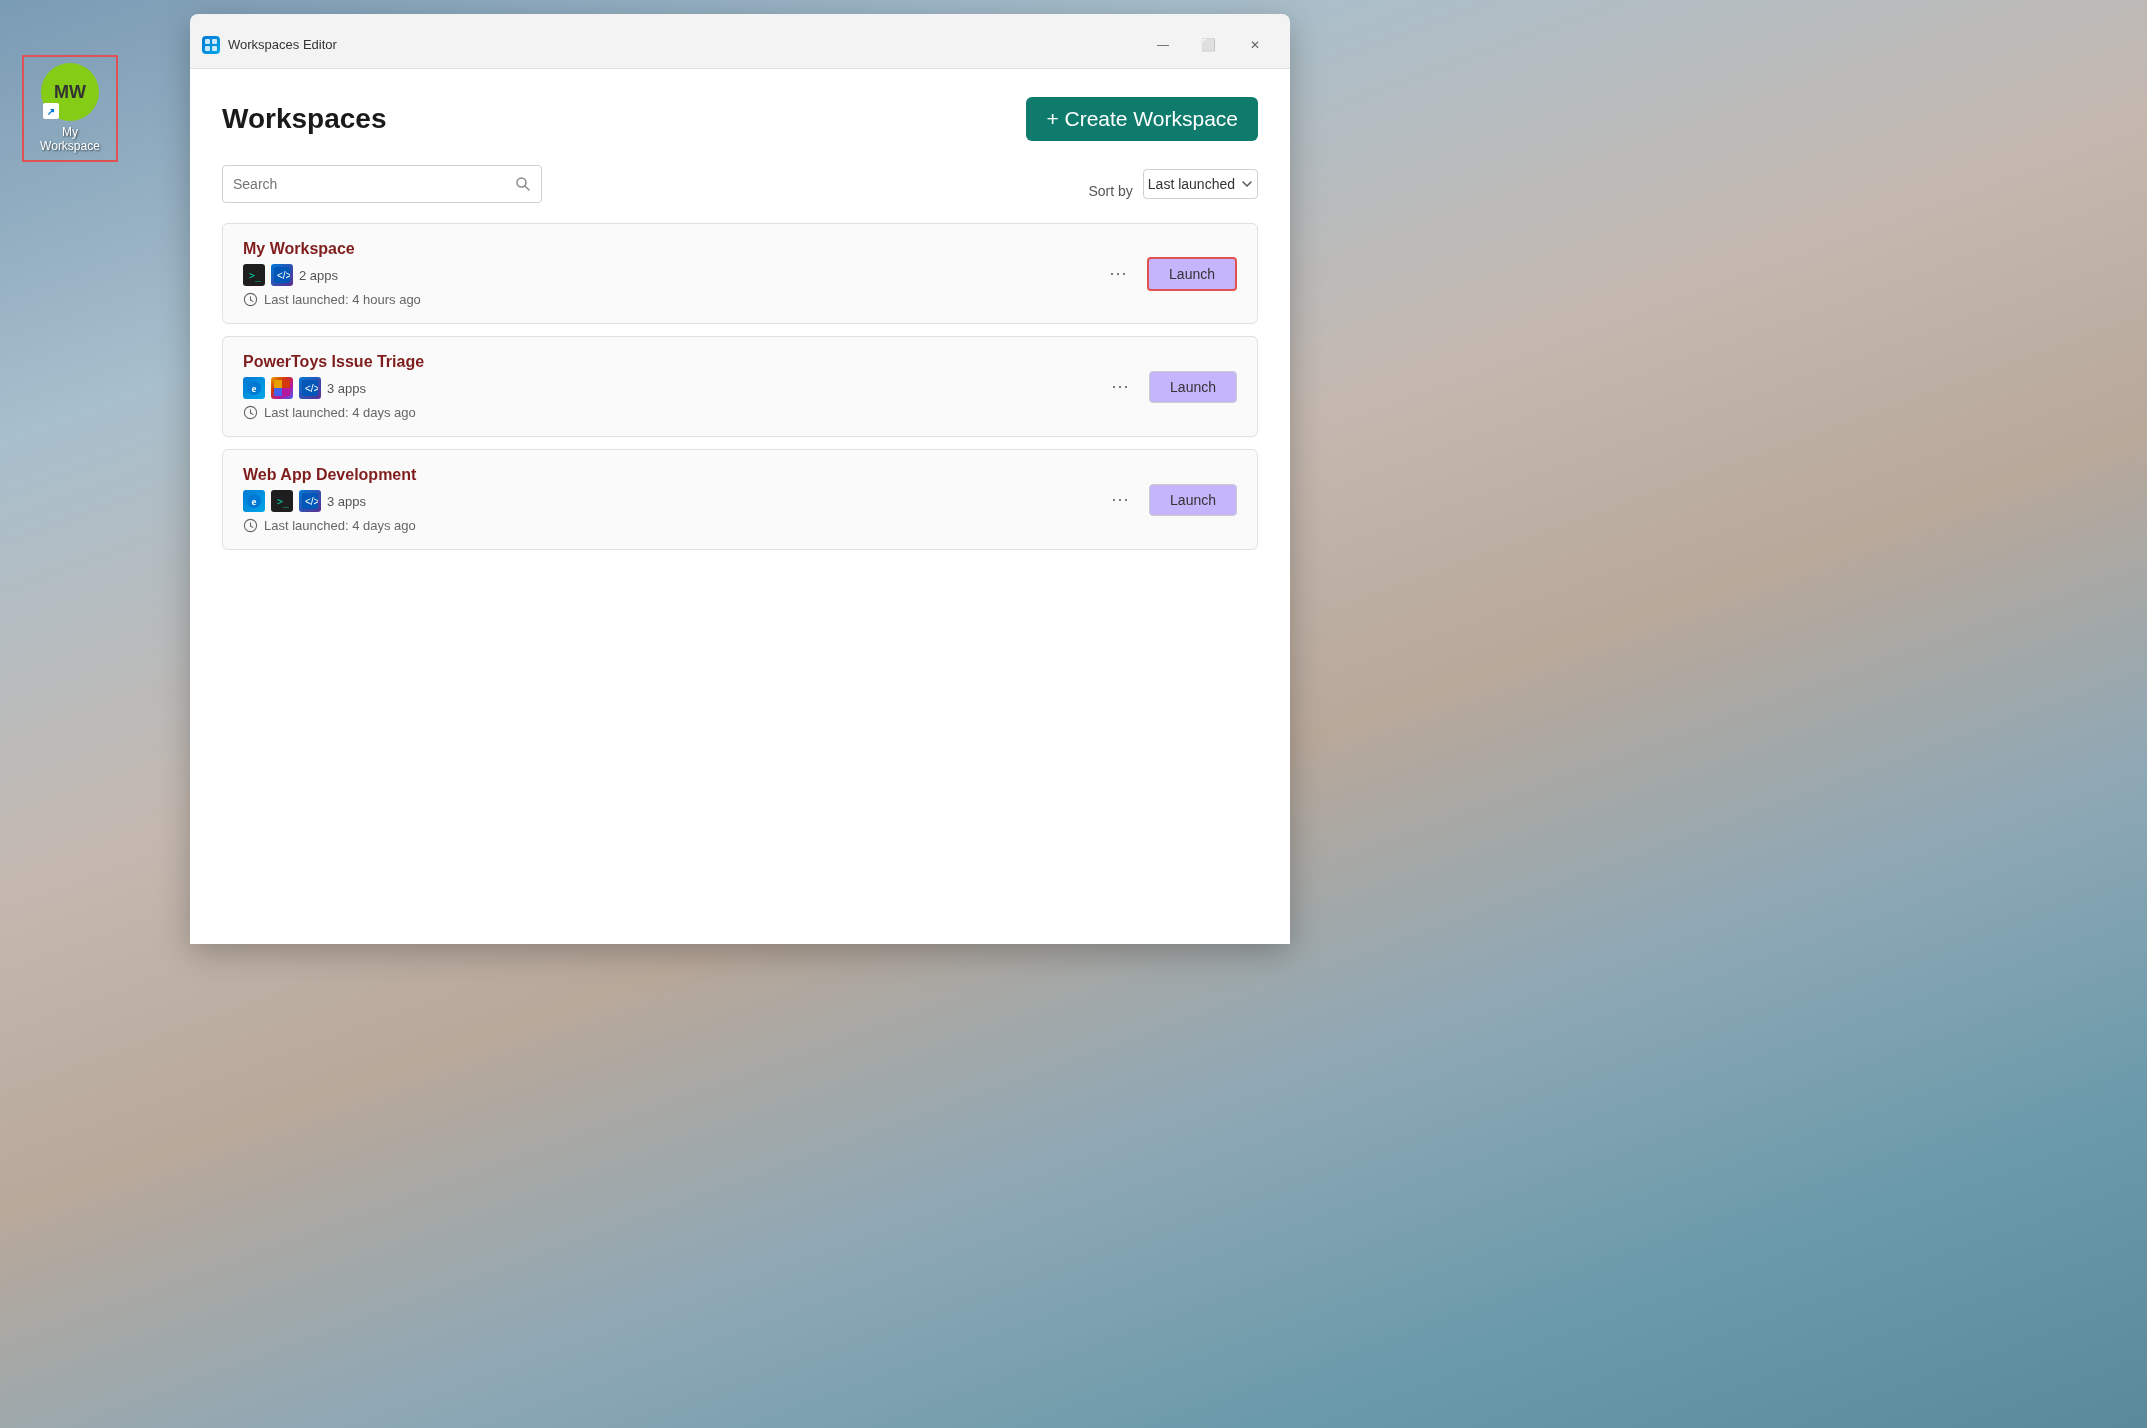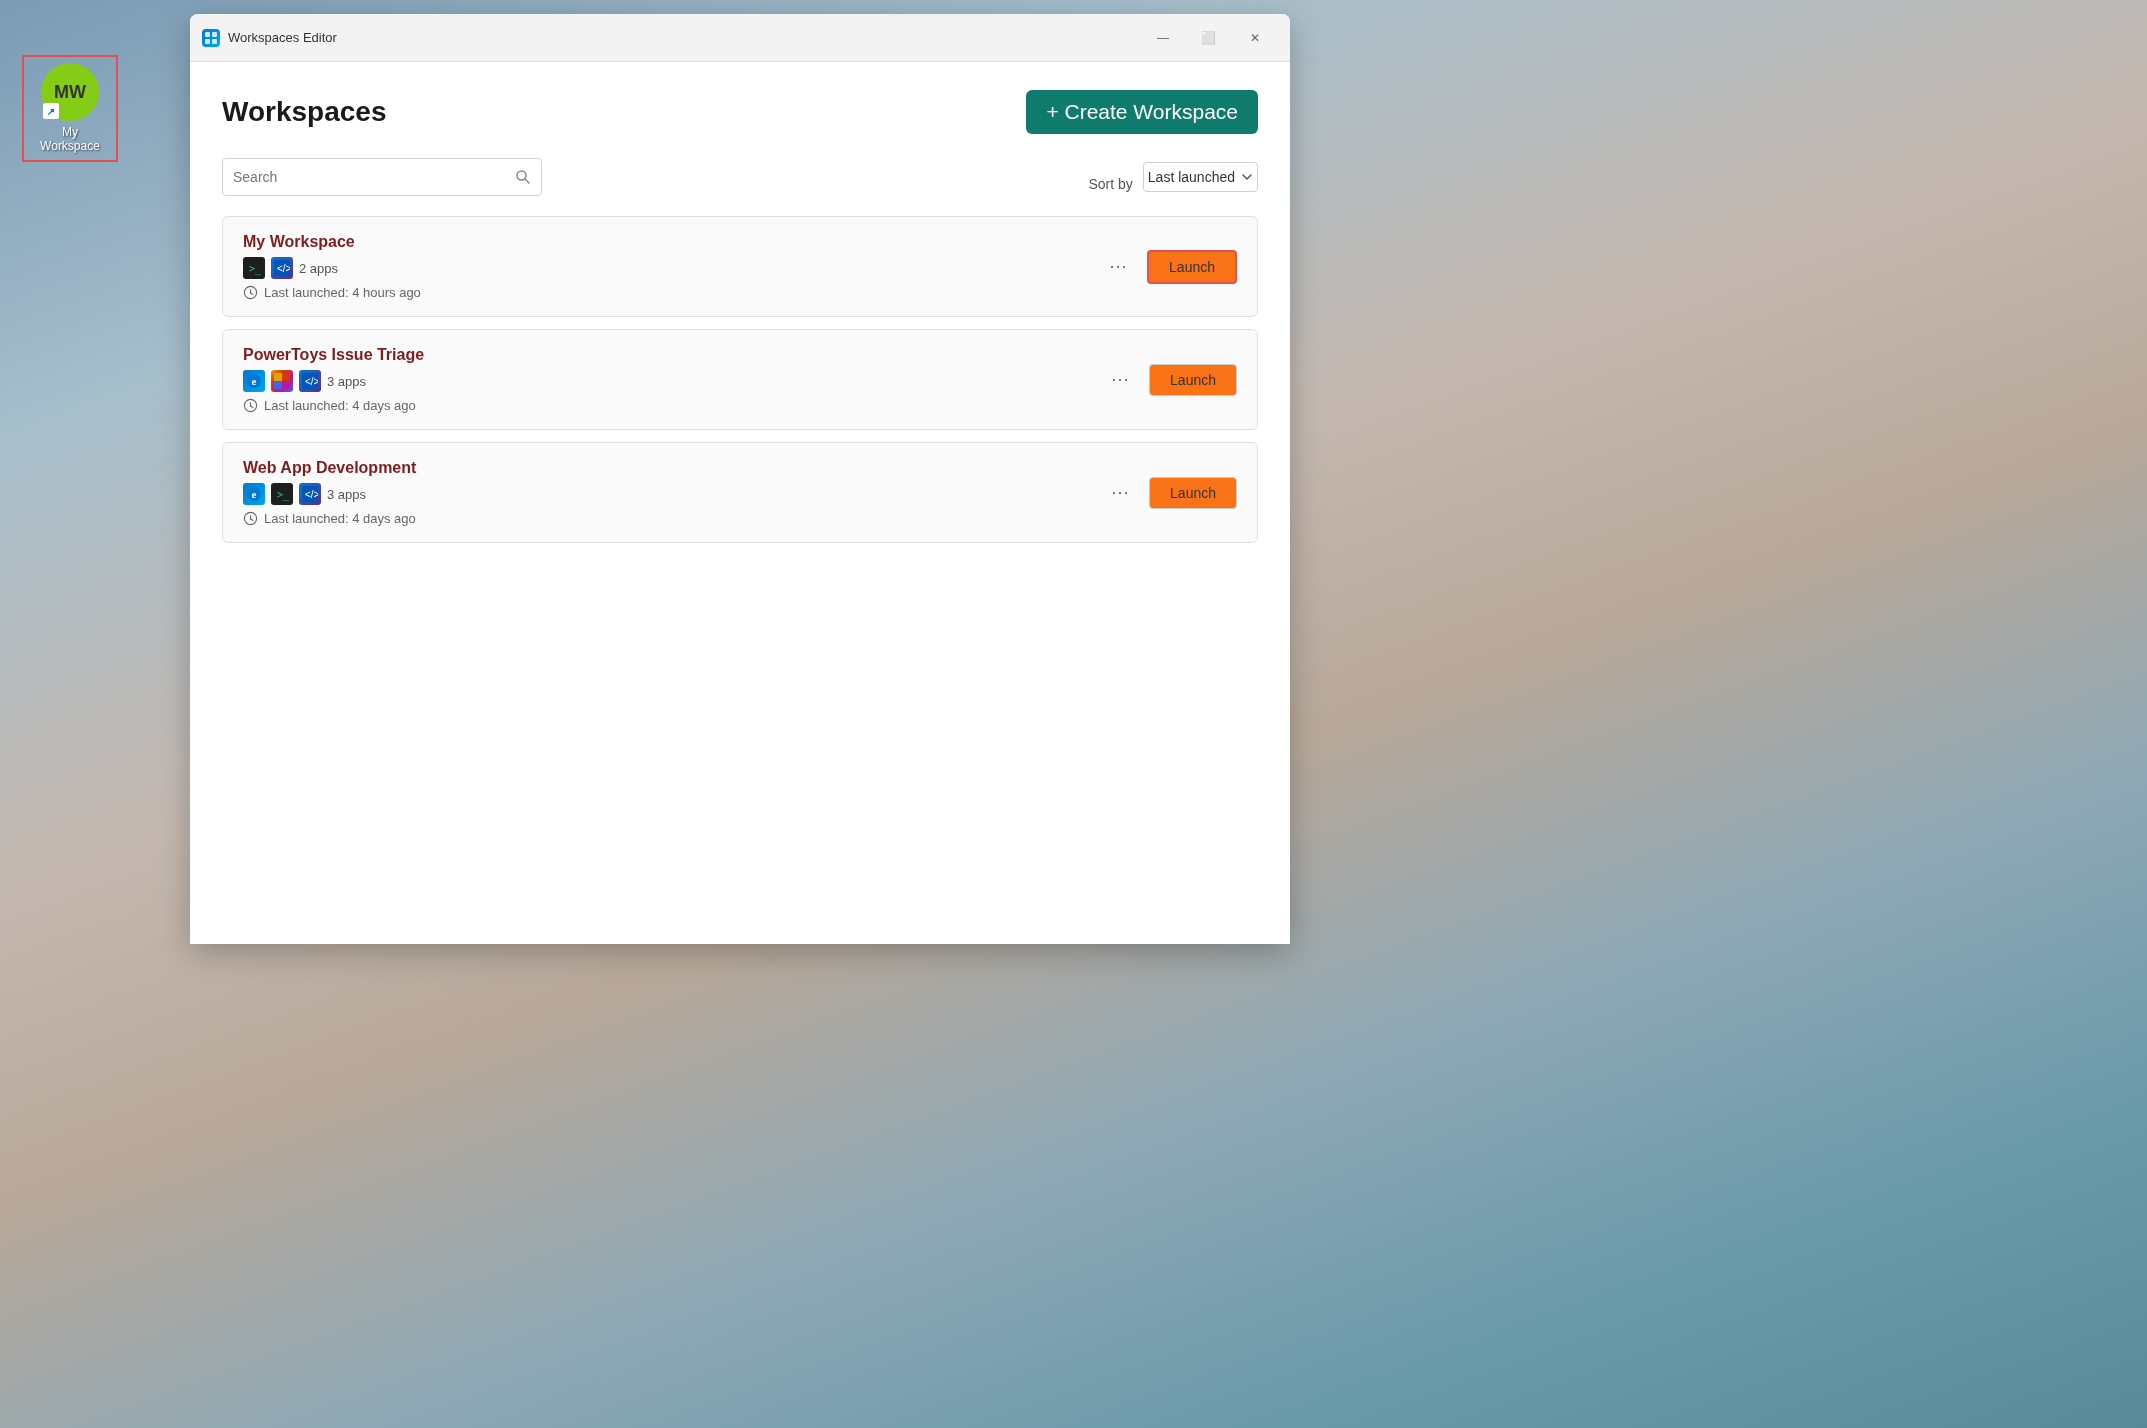--- a/index.html
+++ b/index.html
@@ -91,20 +91,21 @@
     
     .title-bar {
       height: 48px;
       background: #f3f3f3;
       border-radius: 8px 8px 0 0;
       display: flex;
       align-items: center;
       padding: 0 12px;
       flex-shrink: 0;
       border-bottom: 1px solid #e0e0e0;
+      margin-top: 7px;
     }
 
     .title-bar-icon {
       width: 18px;
       height: 18px;
       margin-right: 8px;
       background: linear-gradient(135deg, #0078d4, #00a8e8);
       border-radius: 4px;
       display: flex;
       align-items: center;
@@ -303,21 +304,21 @@
       background: transparent;
       border: none;
       cursor: pointer;
       font-size: 18px;
       color: #666;
       padding: 4px 8px;
       border-radius: 4px;
     }
 
     .launch-btn {
-      background: #f97316;
+      background: #c4b5fd;
       border: 1px solid #ccc;
       border-radius: 4px;
       padding: 7px 20px;
       font-size: 14px;
       cursor: pointer;
       color: #333;
     }
 
     .launch-btn.highlighted {
       border: 2px solid #e05252;

